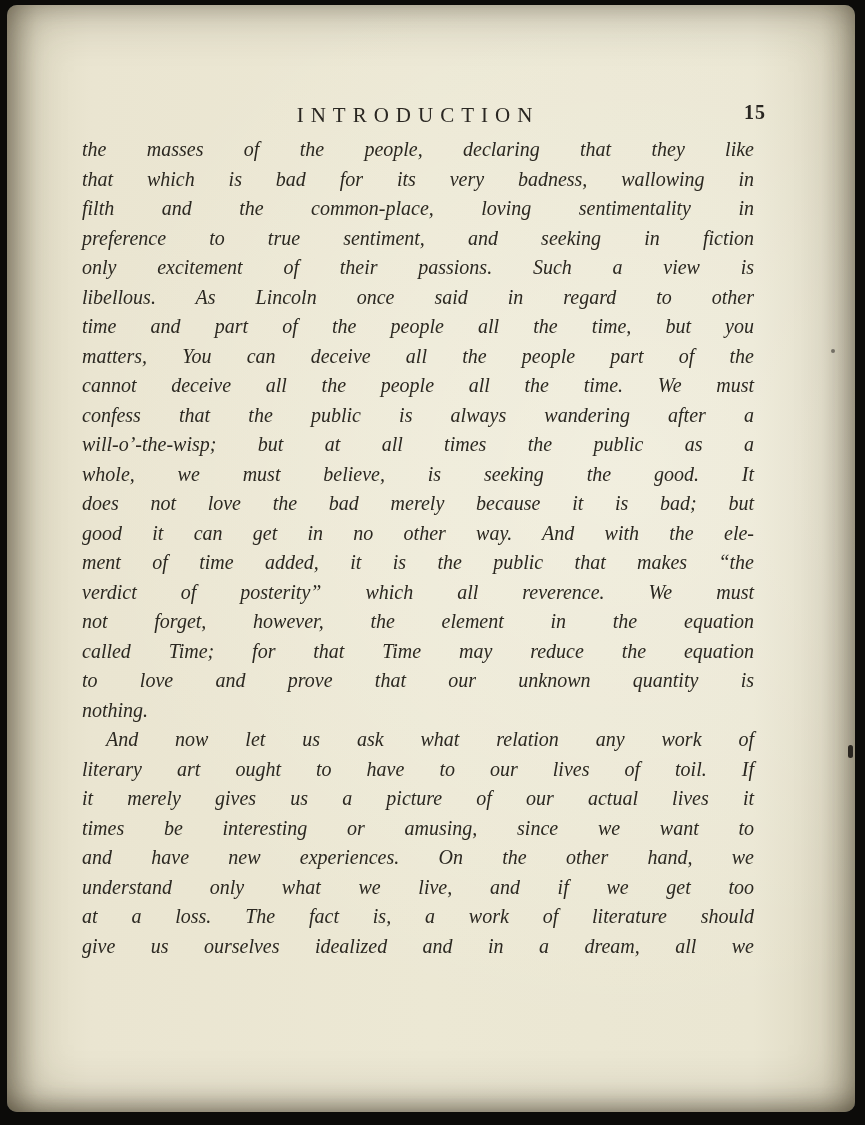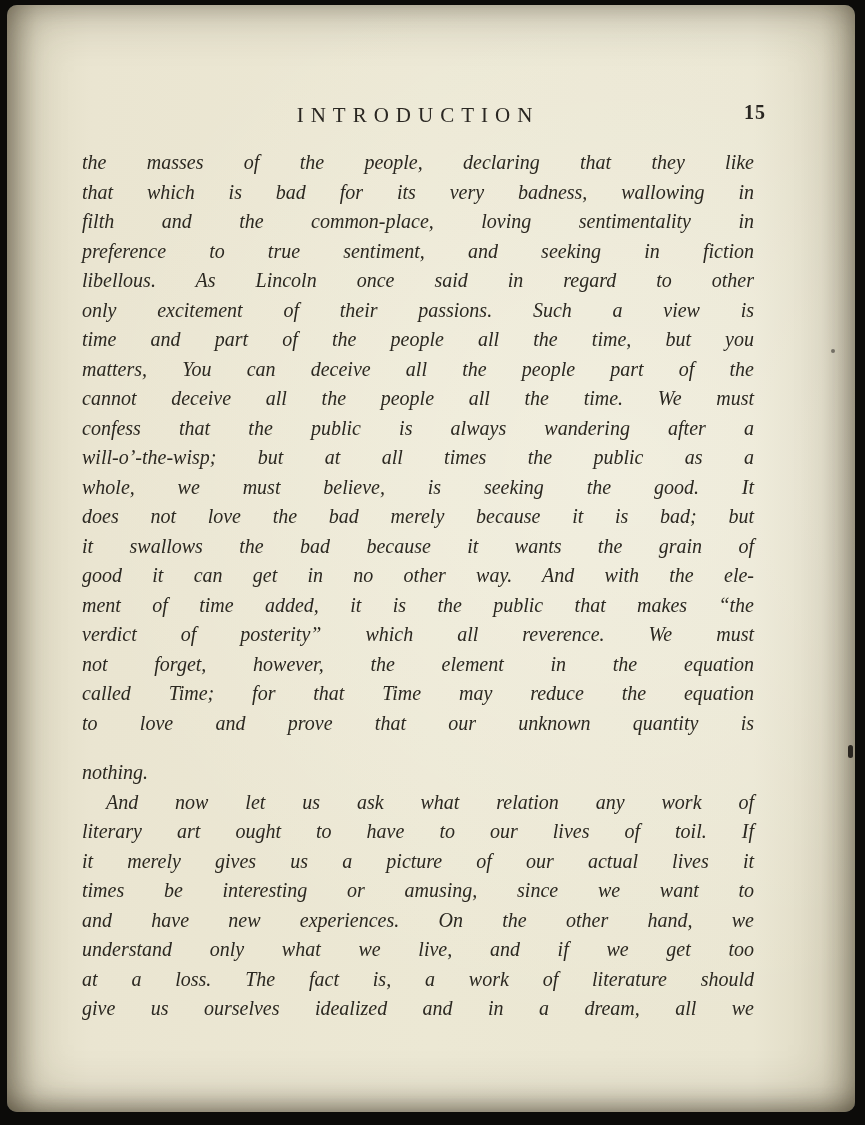--- a/index.html
+++ b/index.html
@@ -35,21 +35,20 @@
   }
   .page-inner {
     position: absolute;
     left: 75px;
     top: 98px;
     width: 672px;
   }
   .header-row {
     position: relative;
     height: 32px;
-    margin-bottom: 13px;
   }
   .running-head {
     position: absolute;
     left: 0;
     right: 0;
     text-align: center;
     font-size: 21px;
     letter-spacing: 7px;
     color: #2a2722;
     font-weight: 500;
@@ -72,21 +71,20 @@
   }
   .paragraph { margin: 0; }
   .line {
     text-align: justify;
     text-align-last: justify;
     font-style: italic;
     -moz-text-align-last: justify;
   }
   .line.last {
     text-align-last: left;
-    margin-top: 20px;
     -moz-text-align-last: left;
   }
   .line.indent {
     text-indent: 24px;
   }
   .speck {
     position: absolute;
     background: #2a2620;
   }
   .speck-right-dash {
@@ -114,30 +112,29 @@
       <div class="header-row">
         <div class="running-head">INTRODUCTION</div>
         <div class="page-number">15</div>
       </div>
       <div class="text-block">
           <div class="paragraph">
             <div class="line">the masses of the people, declaring that they like</div>
             <div class="line">that which is bad for its very badness, wallowing in</div>
             <div class="line">filth and the common-place, loving sentimentality in</div>
             <div class="line">preference to true sentiment, and seeking in fiction</div>
+            <div class="line">only excitement of their passions.  Such a view is</div>
             <div class="line">libellous.  As Lincoln once said in regard to other</div>
-            <div class="line">only excitement of their passions.  Such a view is</div>
             <div class="line">time and part of the people all the time, but you</div>
             <div class="line">matters, You can deceive all the people part of the</div>
             <div class="line">cannot deceive all the people all the time.  We must</div>
             <div class="line">confess that the public is always wandering after a</div>
             <div class="line">will-o’-the-wisp; but at all times the public as a</div>
             <div class="line">whole, we must believe, is seeking the good.  It</div>
             <div class="line">does not love the bad merely because it is bad; but</div>
-            <div class="line">it swallows the bad because it wants the grain of</div>
             <div class="line">good it can get in no other way.  And with the ele-</div>
             <div class="line">ment of time added, it is the public that makes “the</div>
             <div class="line">verdict of posterity” which all reverence.  We must</div>
             <div class="line">not forget, however, the element in the equation</div>
             <div class="line">called Time; for that Time may reduce the equation</div>
             <div class="line">to love and prove that our unknown quantity is</div>
             <div class="line last">nothing.</div>
           </div>
           <div class="paragraph">
             <div class="line indent">And now let us ask what relation any work of</div>

